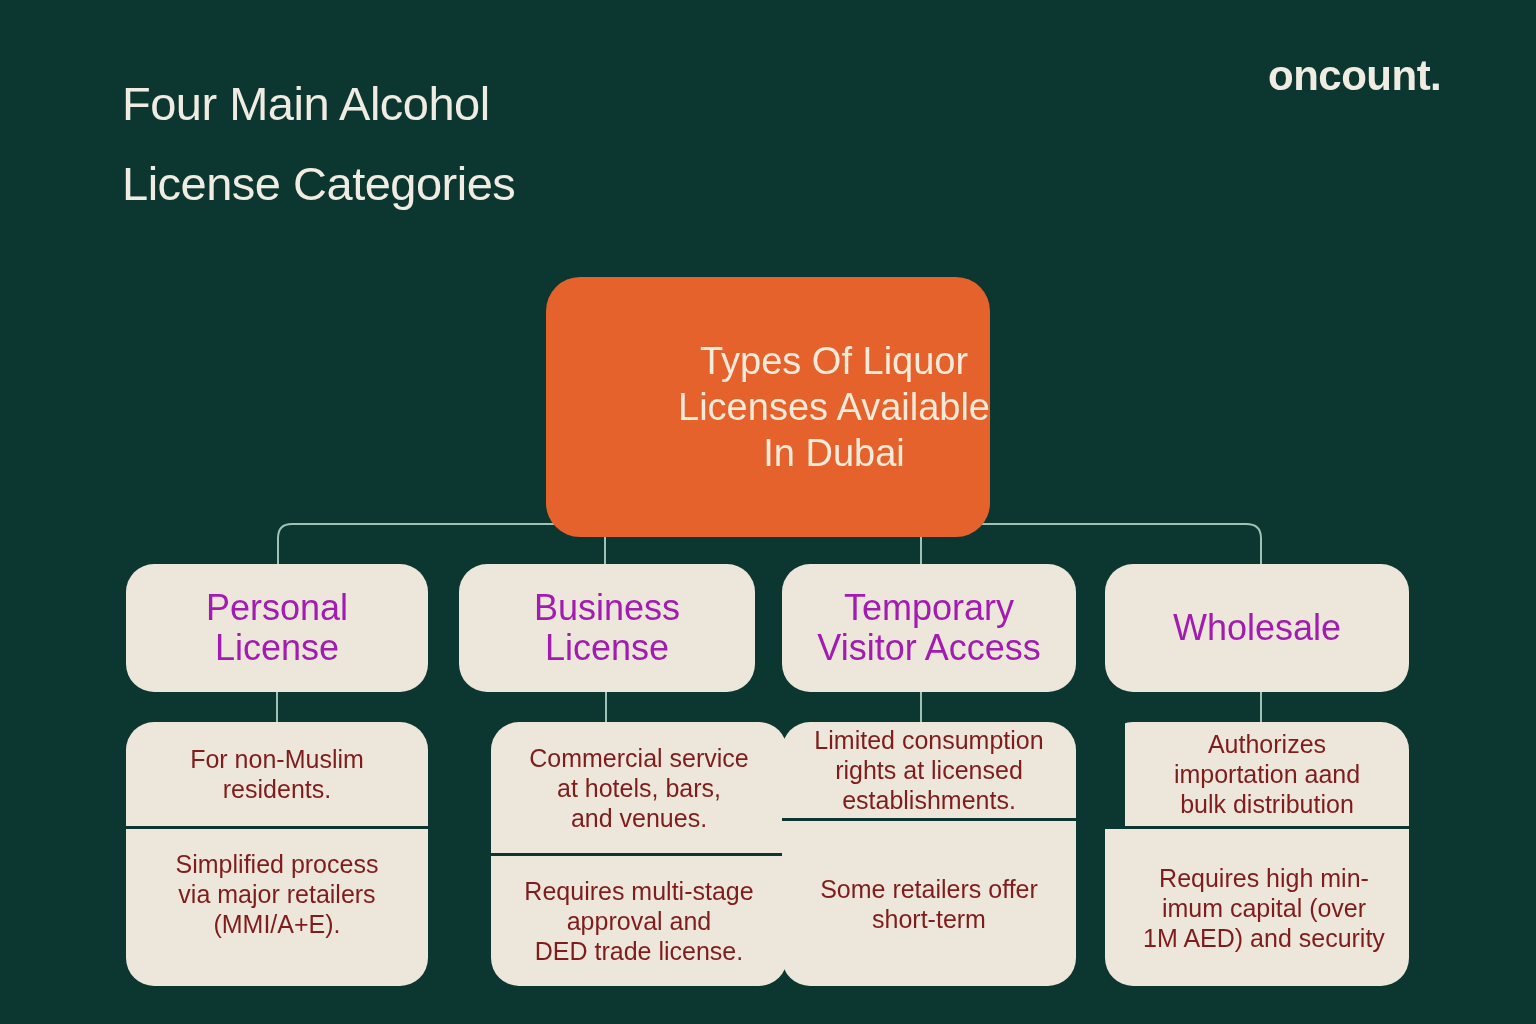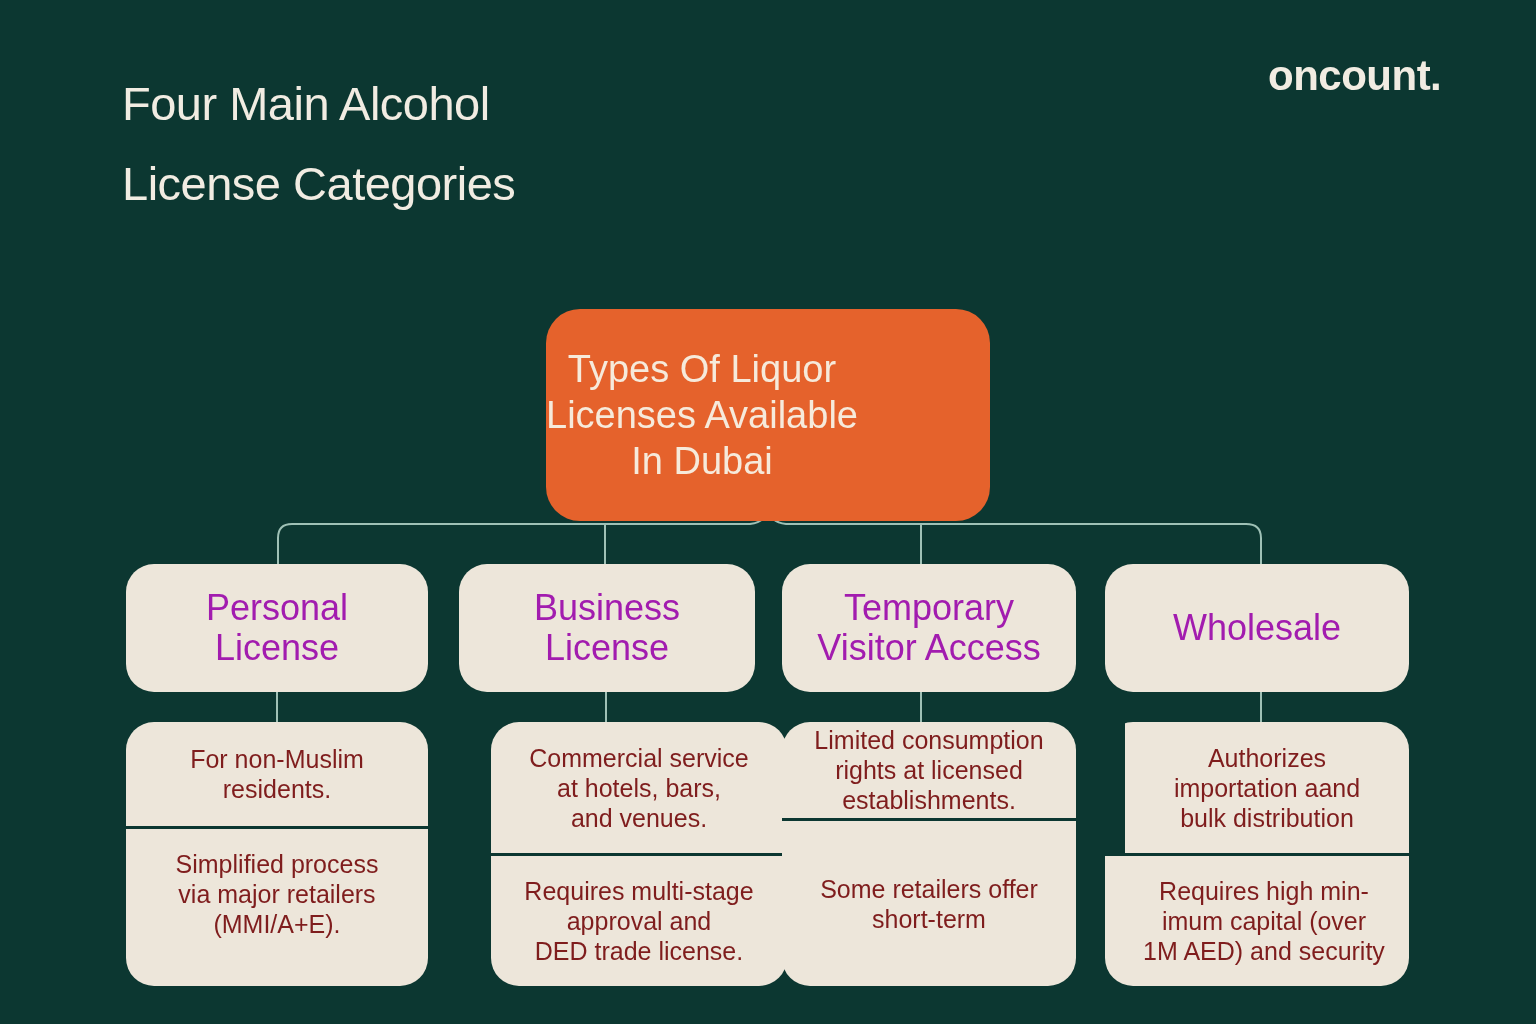--- a/index.html
+++ b/index.html
@@ -20,29 +20,28 @@
   }
   .title span { display: block; }
   .logo {
     position: absolute; left: 1268px; top: 52px;
     color: #f1ece2;
     font-size: 42px; font-weight: 700;
     letter-spacing: -0.5px;
   }
   .root {
     position: absolute; left: 546px; top: 277px;
-    width: 444px; height: 212px;
+    width: 444px; height: 260px;
     background: #e5622c;
     border-radius: 34px;
-    display: flex; align-items: center; justify-content: flex-start;
+    display: flex; align-items: center; justify-content: flex-end;
     text-align: center;
     color: #f6eadb;
     font-size: 38px; line-height: 46px;
     font-weight: 400;
-    margin-top: 32px;
   }
   .root-inner span { display: block; }
   svg.connectors { position: absolute; left: 0; top: 0; }
   .cat {
     position: absolute; top: 564px; height: 128px;
     background: #ede6da;
     border-radius: 28px;
     display: flex; align-items: center; justify-content: center;
     text-align: center;
     color: #a21caf;
@@ -169,21 +168,21 @@
   <div class="sep"></div>
   <div class="part" style="flex:1;">
     <div>
       <span>Some retailers offer</span>
       <span>short-term</span>
     </div>
   </div>
 </div>
 
 <div class="desc" style="left:1105px; width:304px;">
-  <div class="part" style="height:131px;margin-left:20px;">
+  <div class="part" style="height:104px;margin-left:20px;">
     <div>
       <span>Authorizes</span>
       <span>importation aand</span>
       <span>bulk distribution</span>
     </div>
   </div>
   <div class="sep"></div>
   <div class="part" style="flex:1;padding-left:24px;">
     <div>
       <span>Requires high min-</span>

